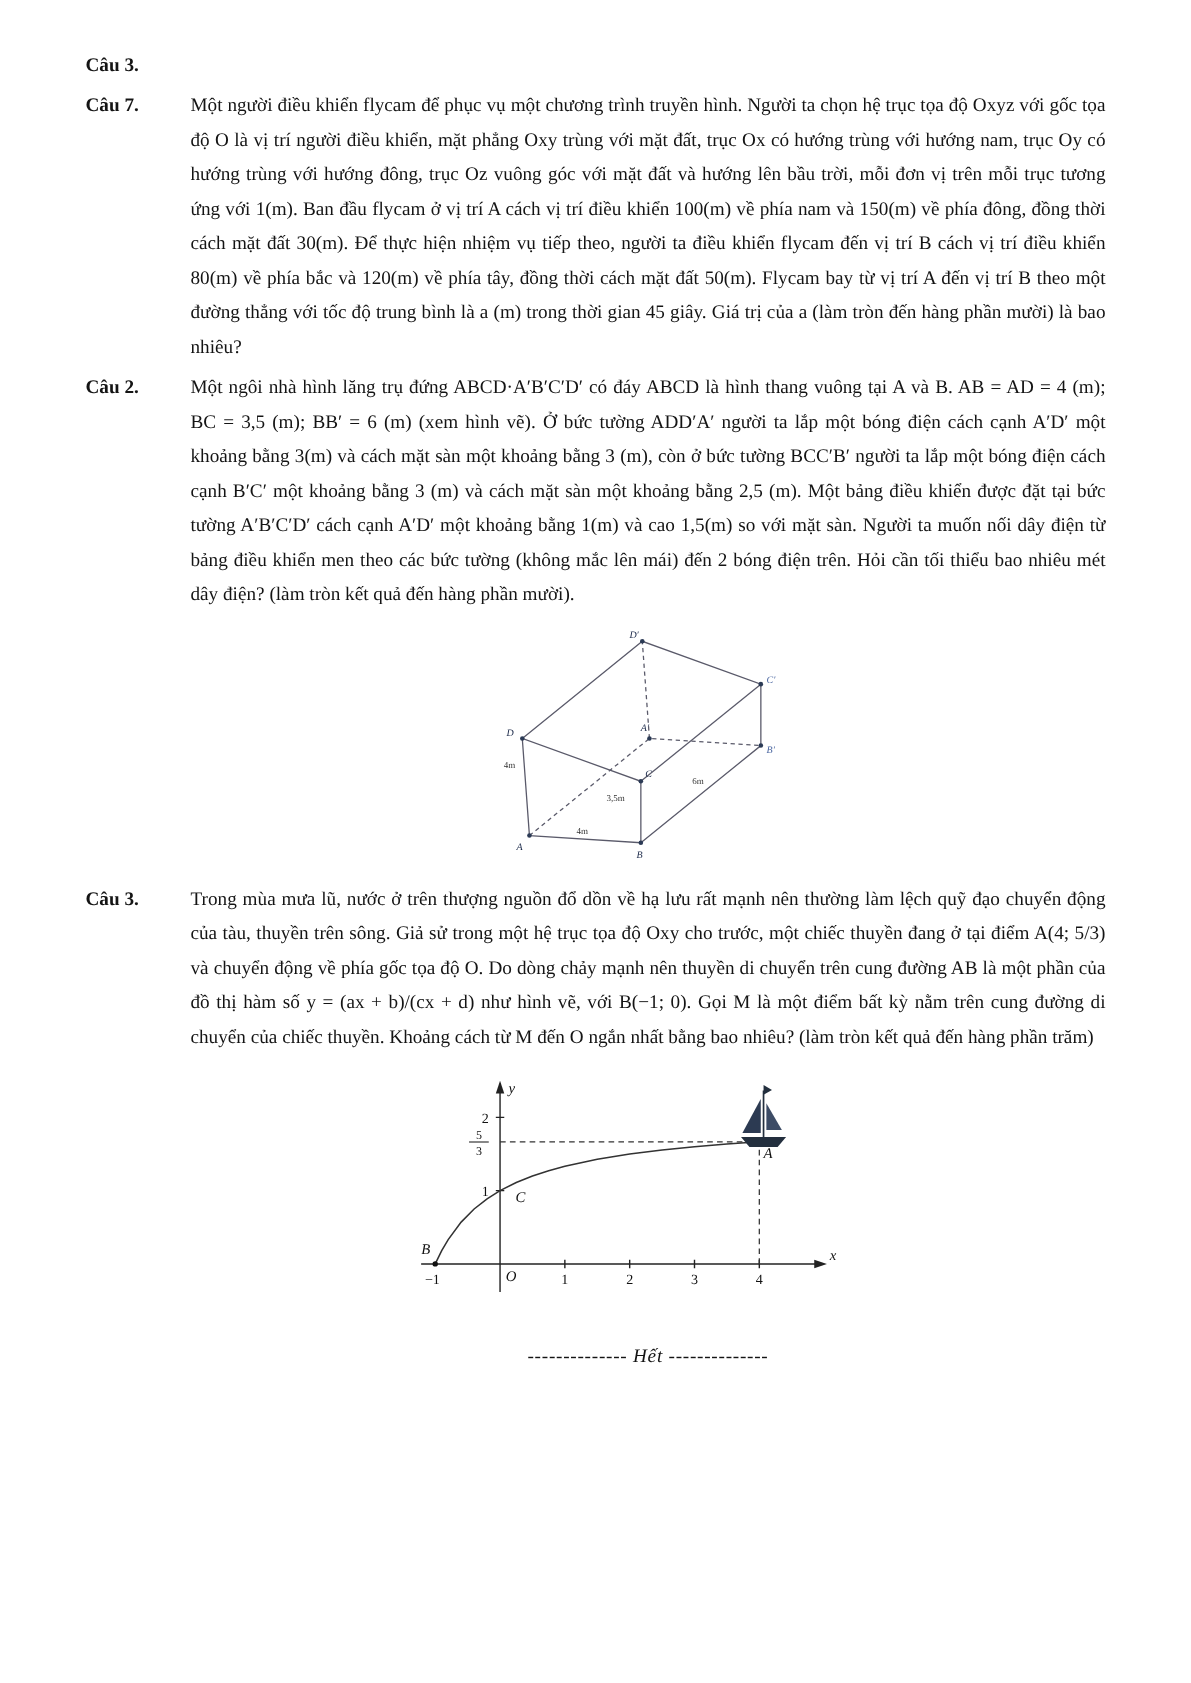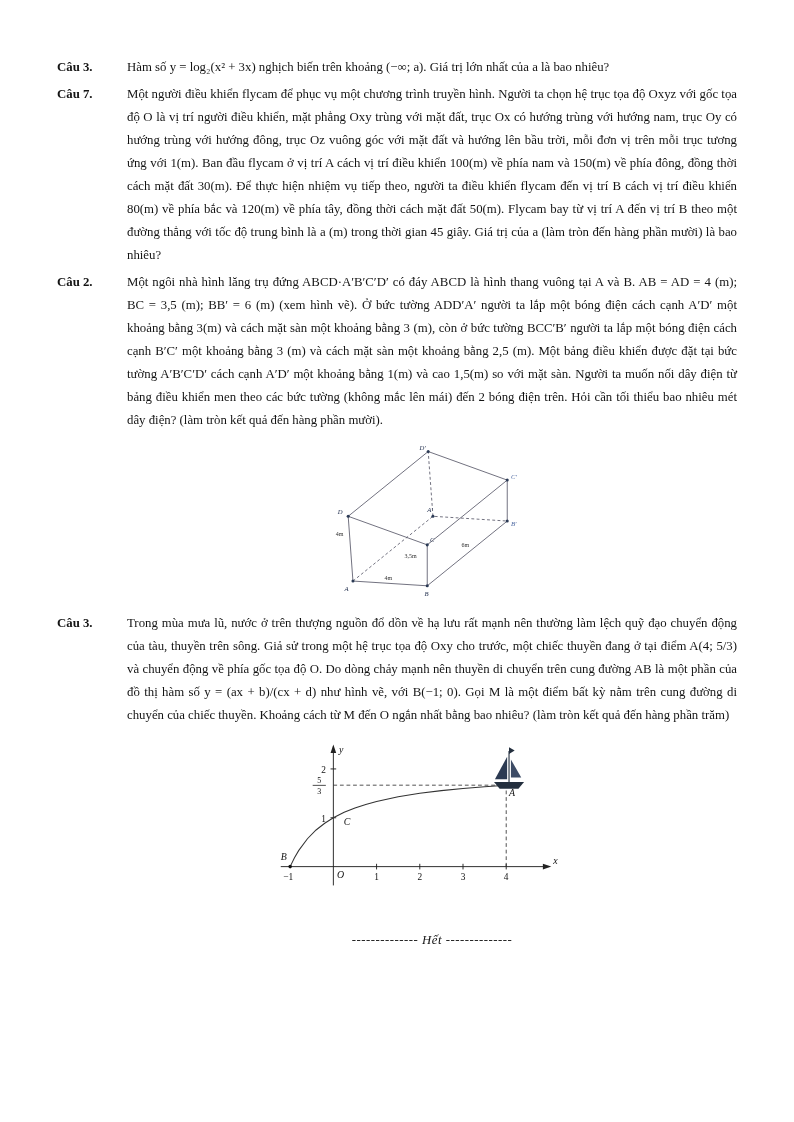--- a/index.html
+++ b/index.html
@@ -1,46 +1,43 @@
 <!DOCTYPE html>
 <html><head>
 <meta charset="utf-8">
 <style>
   html,body { margin:0; padding:0; background:#ffffff; }
   .page {
     width:794px; height:1122px; background:#fff; overflow:hidden;
     font-family:"Liberation Serif", serif; font-size:12.8px; color:#141414;
     position:relative;
   }
-  .content { padding:56px 57px 0 57px; }
+  .content { padding:32px 57px 0 57px; }
   .question { display:flex; align-items:flex-start; margin-bottom:4px; }
   .q-label { width:70px; min-width:70px; font-weight:bold; line-height:23px; }
   .q-body { flex:1; text-align:justify; line-height:23px; }
   .q-text { margin:0; }
   .figure { display:flex; justify-content:center; margin:8px 0 4px 0; }
-  .het { text-align:center; font-style:italic; margin-top:20px; letter-spacing:0.5px; }
+  .het { text-align:center; font-style:italic; margin-top:8px; letter-spacing:0.5px; }
   svg text { font-family:"Liberation Serif", serif; }
   .vlabel { font-style:italic; font-size:7px; fill:#1c2a4a; }
   .vlabel-blue { font-style:italic; font-size:7px; fill:#4a66a0; }
   .dim { font-size:6.3px; fill:#333; }
   .glabel { font-style:italic; font-size:10.5px; fill:#111; }
   .gtick { font-size:10px; fill:#111; }
   .gfrac { font-size:8.5px; fill:#111; }
 </style>
 </head>
 <body>
 
 <div class="page">
   <div class="content">
 
     <div class="question">
       <div class="q-label">Câu 3.</div>
-      <div class="q-body">
-        <p class="q-text">Hàm số y = log₂(x² + 3x) nghịch biến trên khoảng (−∞; a). Giá trị lớn nhất của a là bao nhiêu?</p>
-      </div>
     </div>
 
     <div class="question">
       <div class="q-label">Câu 7.</div>
       <div class="q-body">
         <p class="q-text">Một người điều khiển flycam để phục vụ một chương trình truyền hình. Người ta chọn hệ trục tọa độ Oxyz với gốc tọa độ O là vị trí người điều khiển, mặt phẳng Oxy trùng với mặt đất, trục Ox có hướng trùng với hướng nam, trục Oy có hướng trùng với hướng đông, trục Oz vuông góc với mặt đất và hướng lên bầu trời, mỗi đơn vị trên mỗi trục tương ứng với 1(m). Ban đầu flycam ở vị trí A cách vị trí điều khiển 100(m) về phía nam và 150(m) về phía đông, đồng thời cách mặt đất 30(m). Để thực hiện nhiệm vụ tiếp theo, người ta điều khiển flycam đến vị trí B cách vị trí điều khiển 80(m) về phía bắc và 120(m) về phía tây, đồng thời cách mặt đất 50(m). Flycam bay từ vị trí A đến vị trí B theo một đường thẳng với tốc độ trung bình là a (m) trong thời gian 45 giây. Giá trị của a (làm tròn đến hàng phần mười) là bao nhiêu?</p>
       </div>
     </div>
 
     <div class="question">

